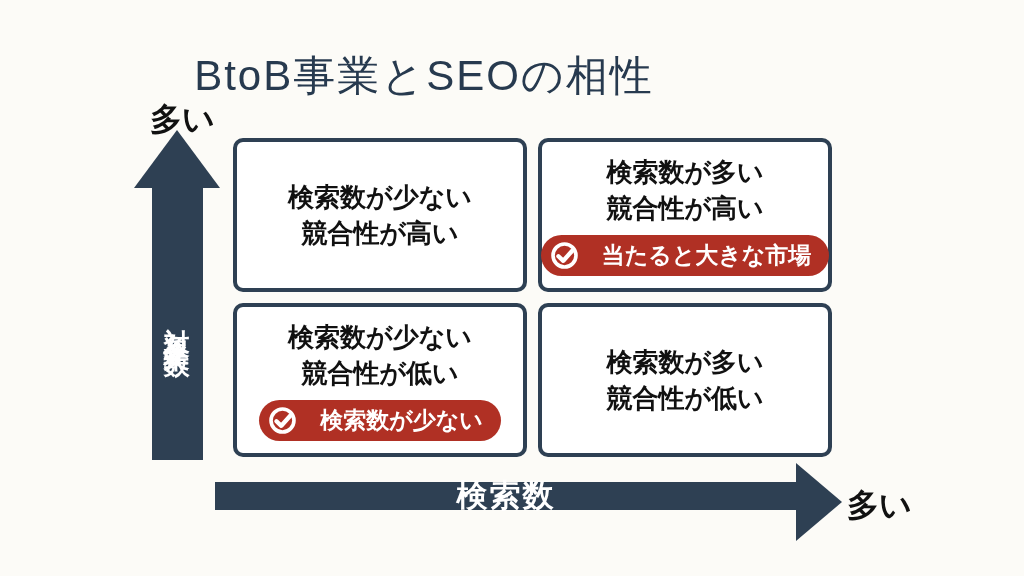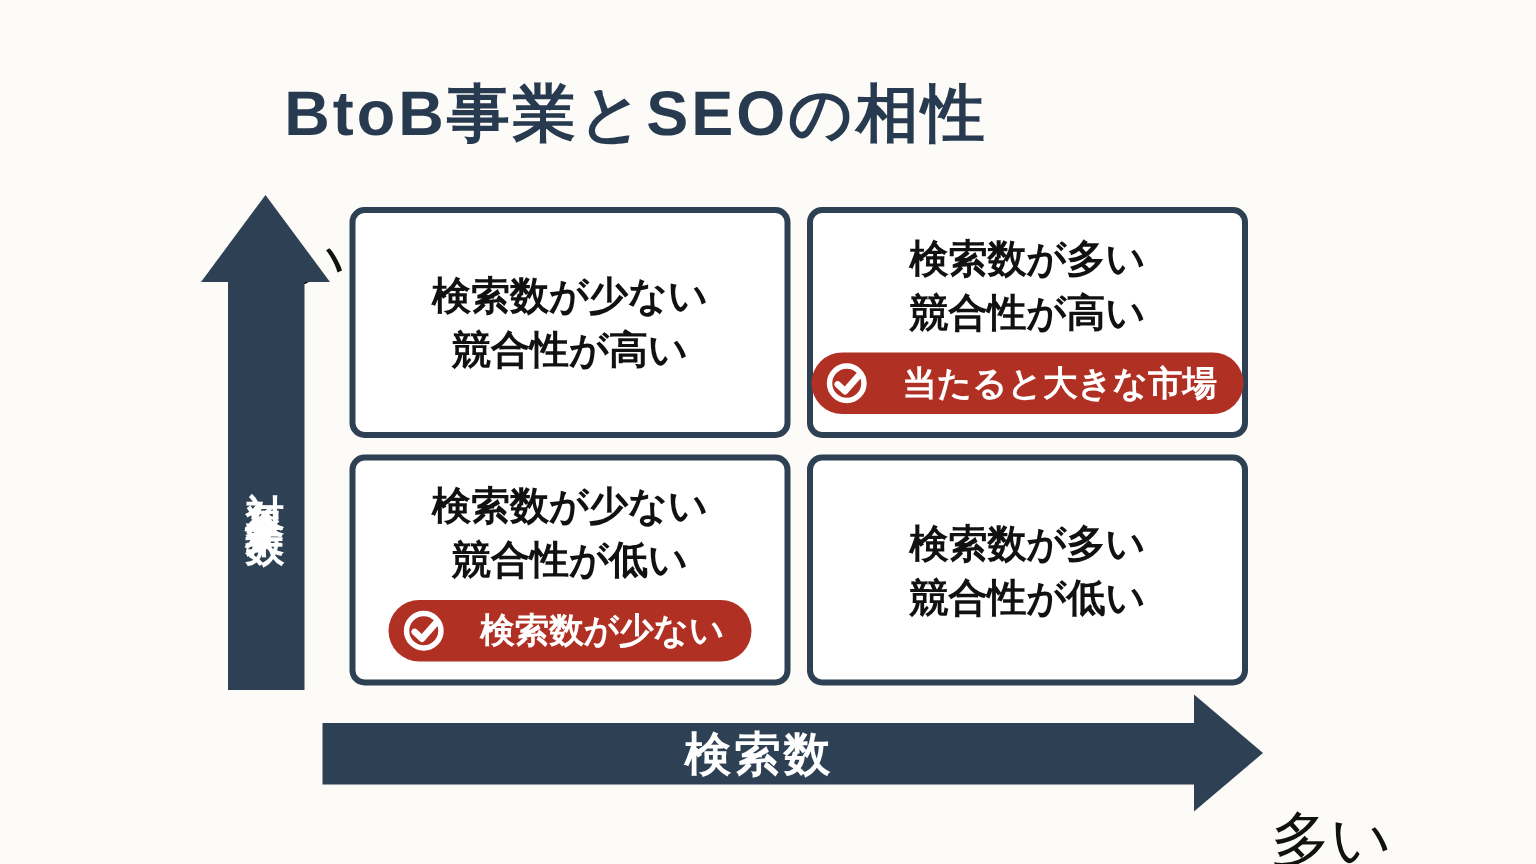--- a/index.html
+++ b/index.html
@@ -15,52 +15,51 @@
     background:var(--bg);
     font-family:"Liberation Sans","DejaVu Sans",sans-serif;
     position:relative;
   }
   .canvas{position:absolute;inset:0;}
 
   
   .title{
     position:absolute;left:0;top:48px;width:848px;
     text-align:center;
-    font-size:42px;font-weight:bold;color:var(--navy-title);
+    font-size:42px;font-weight:normal;color:var(--navy-title);
     letter-spacing:2px;
   }
 
   
   .v-head{
     position:absolute;left:134px;top:130px;width:0;height:0;
     border-left:43px solid transparent;
     border-right:43px solid transparent;
     border-bottom:58px solid var(--navy);
   }
   .v-shaft{
     position:absolute;left:152px;top:184px;width:51px;height:276px;
     background:var(--navy);
     display:flex;align-items:center;justify-content:center;
   }
   .v-label{
     writing-mode:vertical-rl;text-orientation:upright;
     color:#ffffff;font-size:26px;font-weight:bold;letter-spacing:6px;
   }
   .axis-end{
-    position:absolute;font-size:40px;font-weight:normal;color:var(--ink);
+    position:absolute;font-size:32px;font-weight:bold;color:var(--ink);
     white-space:nowrap;
-    margin-top:48px;
   }
   .y-max{left:150px;top:98px;}
   .x-min{left:136px;top:484px;}
   .x-max{left:847px;top:484px;}
 
   
   .h-shaft{
-    position:absolute;left:215px;top:482px;width:582px;height:41px;
+    position:absolute;left:215px;top:482px;width:582px;height:28px;
     background:var(--navy);
     display:flex;align-items:center;justify-content:center;
   }
   .h-label{color:#ffffff;font-size:31px;font-weight:bold;letter-spacing:2px;}
   .h-head{
     position:absolute;left:796px;top:463px;width:0;height:0;
     border-top:39px solid transparent;
     border-bottom:39px solid transparent;
     border-left:46px solid var(--navy);
   }

